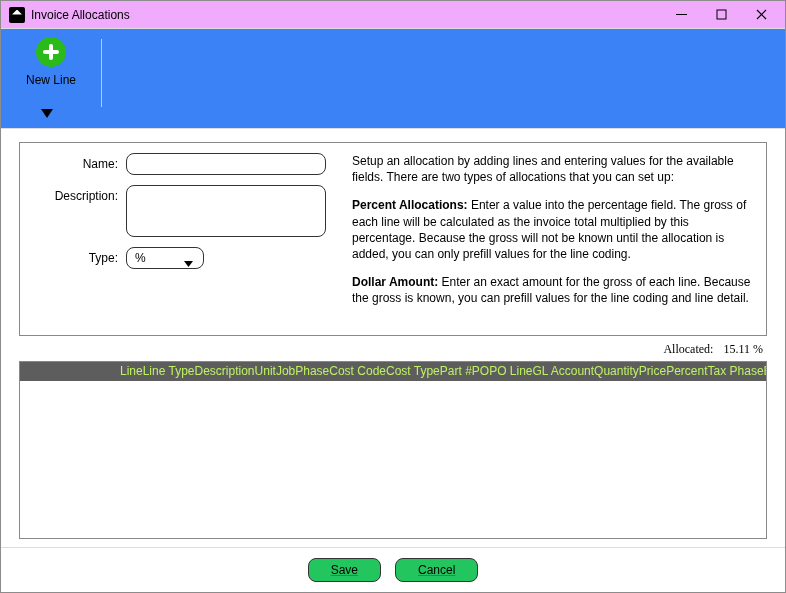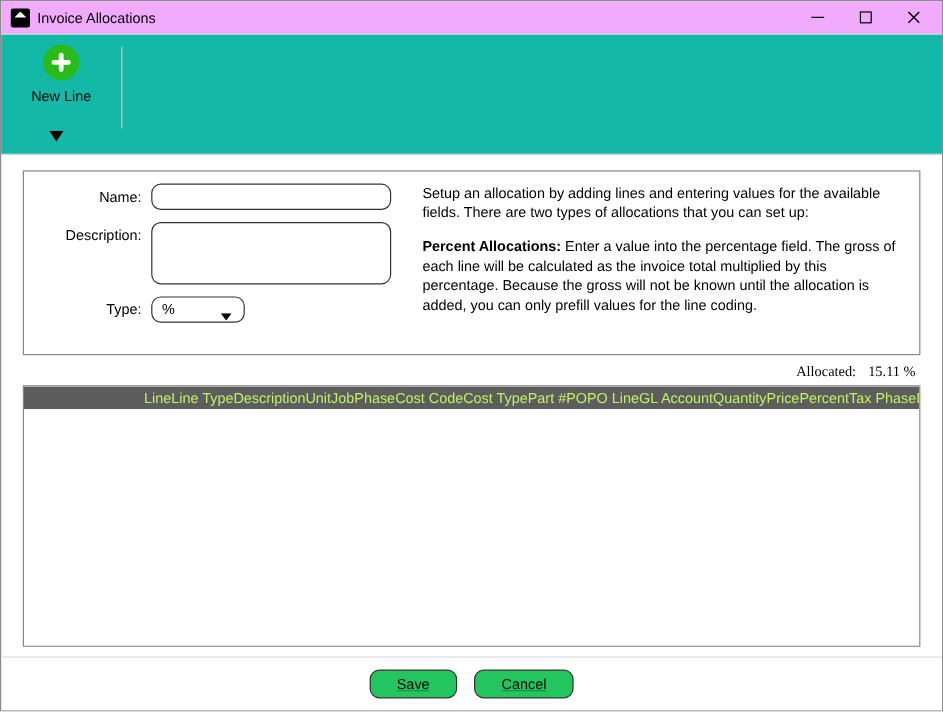--- a/index.html
+++ b/index.html
@@ -49,21 +49,21 @@
     .titlebar .spacer { flex: 1; }
     .win-btn {
       width: 40px;
       height: 28px;
       display: flex;
       align-items: center;
       justify-content: center;
     }
     .win-btn svg { width: 11px; height: 11px; }
     .toolbar {
-      background: #14b8a6;
+      background: #3b82f6;
       border-bottom: 1px solid #ddd;
       padding: 8px 14px 8px 18px;
       display: flex;
       align-items: flex-start;
       position: relative;
       height: 100px;
     }
     .toolbtn {
       display: flex;
       flex-direction: column;
@@ -276,20 +276,21 @@
             <span>%</span>
             <span class="caret"><svg viewBox="0 0 9 6">
                   <polygon points="0,0 9,0 4.5,6" fill="#000"></polygon>
                 </svg></span>
           </div>
         </div>
       </div>
       <div class="form-right">
         <p>Setup an allocation by adding lines and entering values for the available fields. There are two types of allocations that you can set up:</p>
         <p><strong>Percent Allocations:</strong><span> Enter a value into the percentage field. The gross of each line will be calculated as the invoice total multiplied by this percentage. Because the gross will not be known until the allocation is added, you can only prefill values for the line coding.</span></p>
+        <p><strong>Dollar Amount:</strong><span> Enter an exact amount for the gross of each line. Because the gross is known, you can prefill values for the line coding and line detail.</span></p>
       </div>
     </div>
 
     <div class="allocated-row">
       <span>Allocated:</span>
       <span>15.11 %</span>
     </div>
 
     <div class="grid-panel">
       <div class="grid-header">

